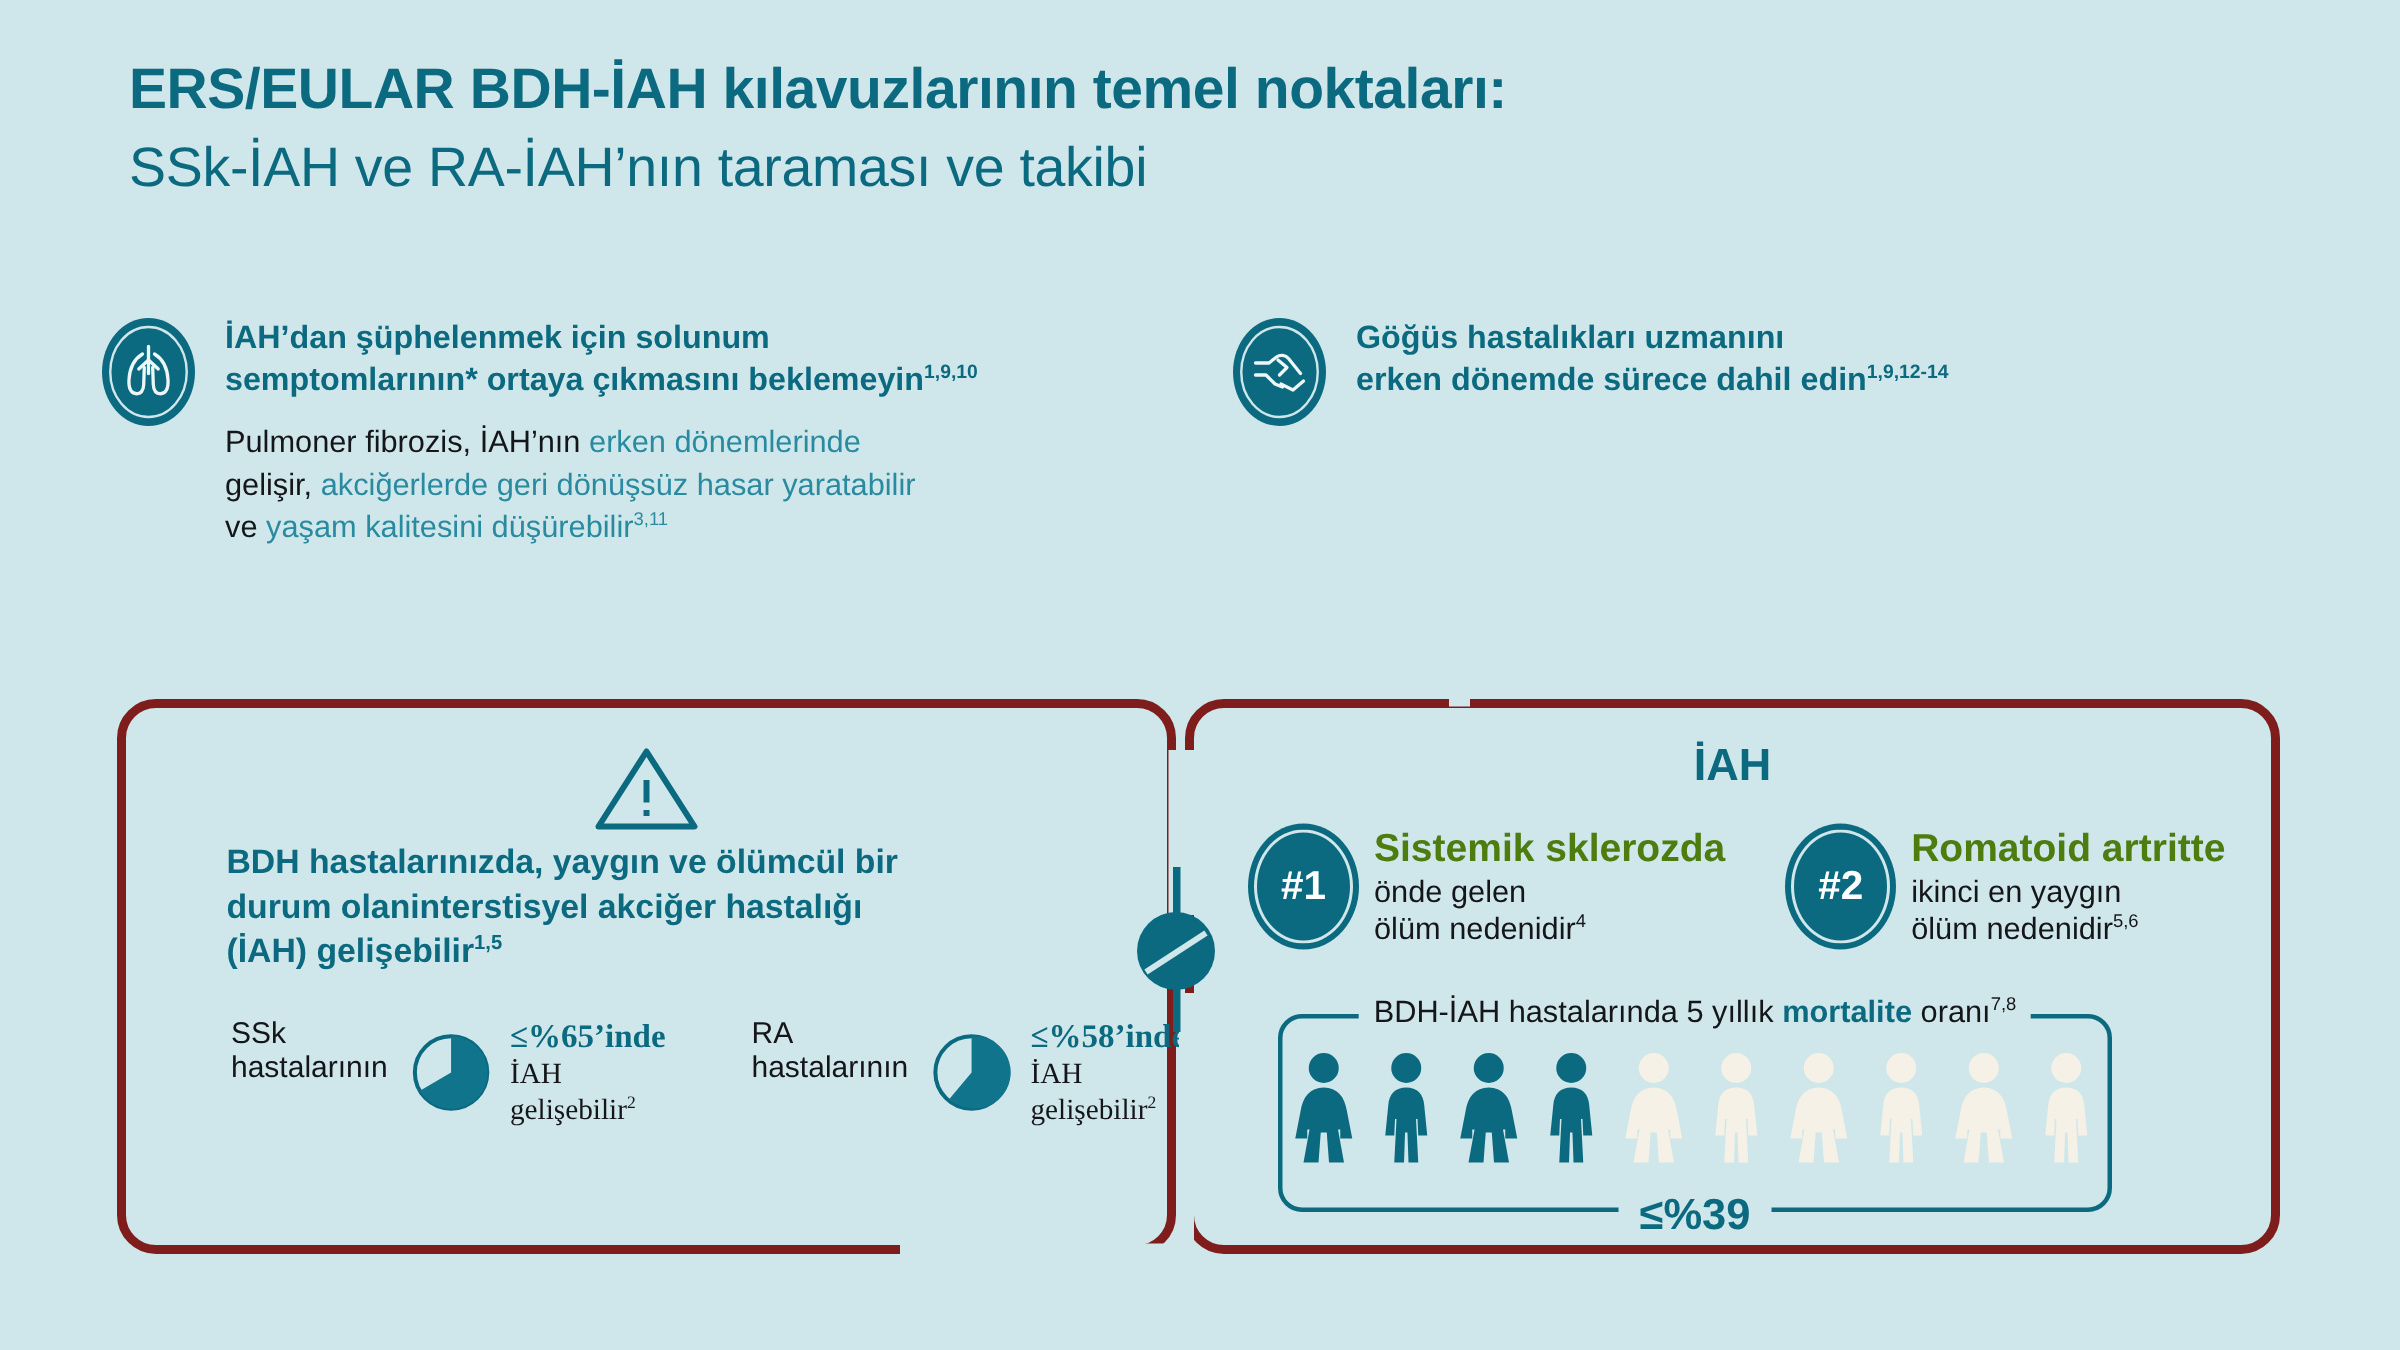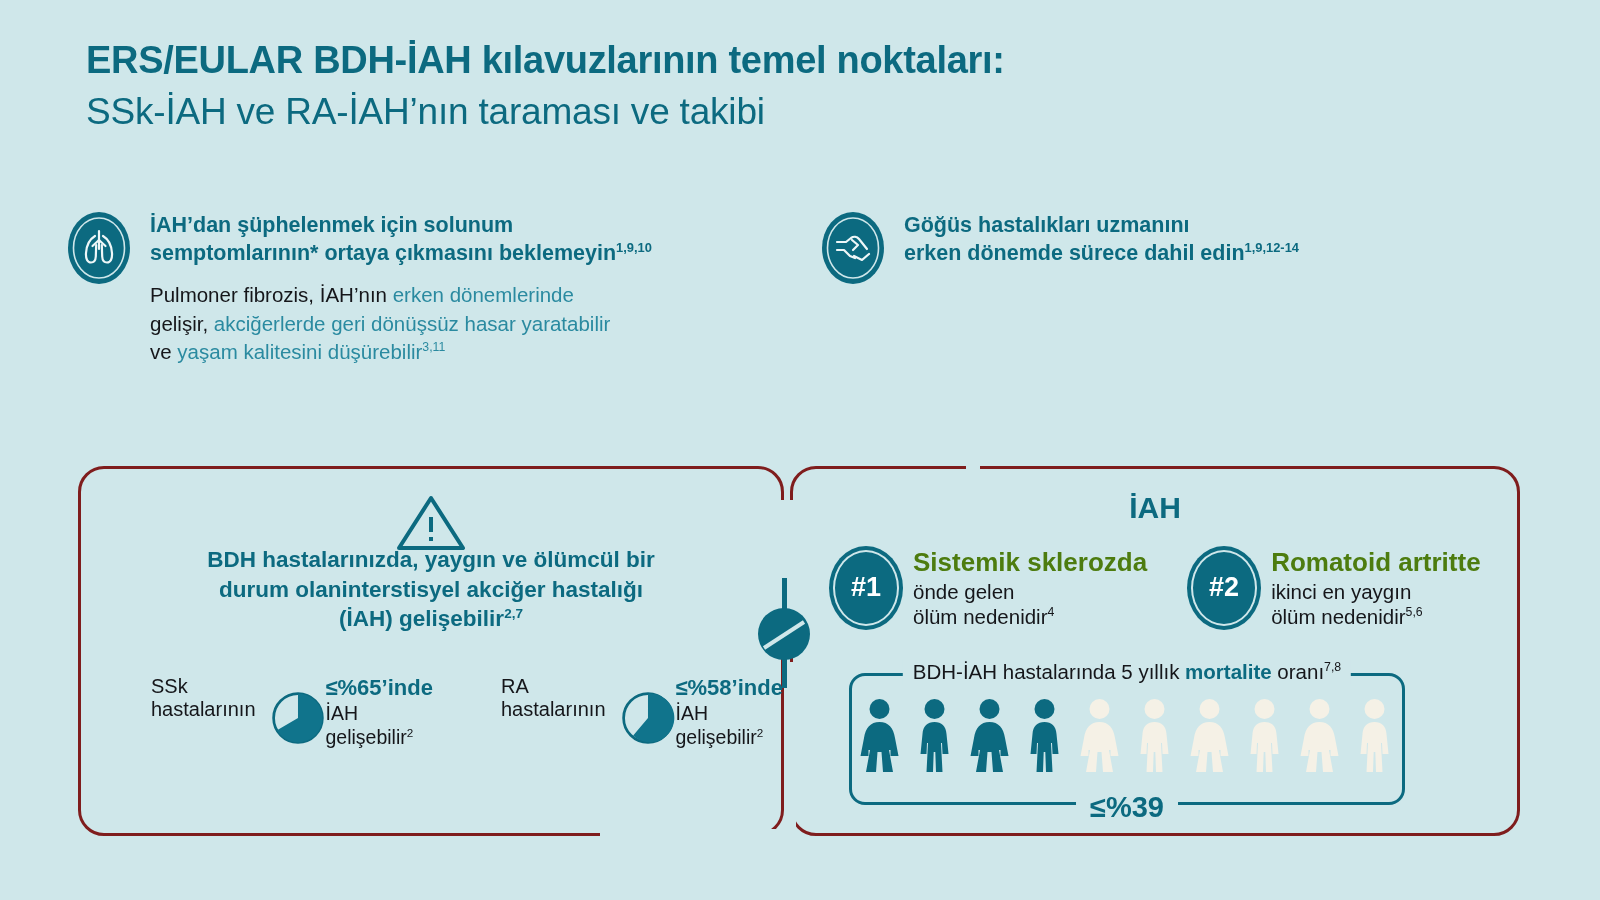--- a/index.html
+++ b/index.html
@@ -70,21 +70,21 @@
     color: #15161a;
     line-height: 1.40;
   }
   .tealtxt { color: #2a8aa0; }
   .tealbold { color: #0c6a80; font-weight: bold; }
   sup { font-size: 0.60em; vertical-align: super; line-height: 0; }
 
   
   .panel {
     position: absolute;
-    border: 3px solid #7f1d1d;
+    border: 6px solid #7f1d1d;
     border-radius: 26px;
     box-sizing: border-box;
   }
   .panel-left  { left: 78px;  top: 466px; width: 706px; height: 370px; }
   .panel-right { left: 790px; top: 466px; width: 730px; height: 370px; }
 
   
   .gap {
     position: absolute;
     background: #cfe7ea;
@@ -114,39 +114,39 @@
     left: 758px; top: 608px;
     width: 52px; height: 52px;
   }
 
   
   .warn-icon { position: absolute; left: 50%; top: 22px; transform: translateX(-50%); }
   .left-headline {
     position: absolute;
     left: 50%;
     transform: translateX(-50%);
-    top: 76px;
+    top: 88px;
     width: 560px;
-    text-align: center;
+    text-align: left;
     font-size: 22.5px;
     font-weight: bold;
     color: #0c6a80;
     line-height: 1.32;
   }
 
   .pies { position: absolute; left: 0; top: 206px; width: 100%; display: flex; }
   .pie-group { width: 50%; display: flex; flex-direction: row; align-items: center; }
   .pie-caption {
     font-size: 20px;
     color: #15161a;
     margin-bottom: 5px;
     align-self: flex-start;
     margin-left: 70px;
   }
-  .pie-row { display: flex; align-items: flex-end; gap: 0; margin-left: 14px; }
+  .pie-row { display: flex; align-items: center; gap: 12px; margin-left: 14px; font-family: Liberation Serif, serif; }
   .pie-text { line-height: 1.22; }
   .pie-pct { font-size: 22px; font-weight: bold; color: #0c6a80; }
   .pie-sub { font-size: 19.5px; color: #15161a; }
 
   
   .right-title {
     position: absolute;
     left: 0; top: 22px;
     width: 100%;
     text-align: center;
@@ -278,21 +278,21 @@
       <svg width="74" height="64" viewBox="0 0 74 64">
         <path d="M37 7 L69 57 L5 57 Z" fill="none" stroke="#0c6a80" stroke-width="4" stroke-linejoin="round"></path>
         <line x1="37" y1="26" x2="37" y2="41" stroke="#0c6a80" stroke-width="4" stroke-linecap="butt"></line>
         <line x1="37" y1="46" x2="37" y2="50" stroke="#0c6a80" stroke-width="4" stroke-linecap="butt"></line>
       </svg>
     </div>
 
     <div class="left-headline">
       <span>BDH hastalarınızda, yaygın ve ölümcül bir</span><br>
       <span>durum olaninterstisyel akciğer hastalığı</span><br>
-      <span>(İAH) gelişebilir</span><sup>2,7</sup>
+      <span>(İAH) gelişebilir</span><sup>1,5</sup>
     </div>
 
     <div class="pies">
 
       <div class="pie-group">
         <div class="pie-caption">SSk hastalarının</div>
         <div class="pie-row">
           <svg width="62" height="62" viewBox="0 0 62 62">
             <circle cx="31" cy="31" r="27" fill="none" stroke="#0c6a80" stroke-width="3"></circle>
             <path d="M31 31 L31 4 A27 27 0 1 1 7.8 44.6 Z" fill="#10748c"></path>

